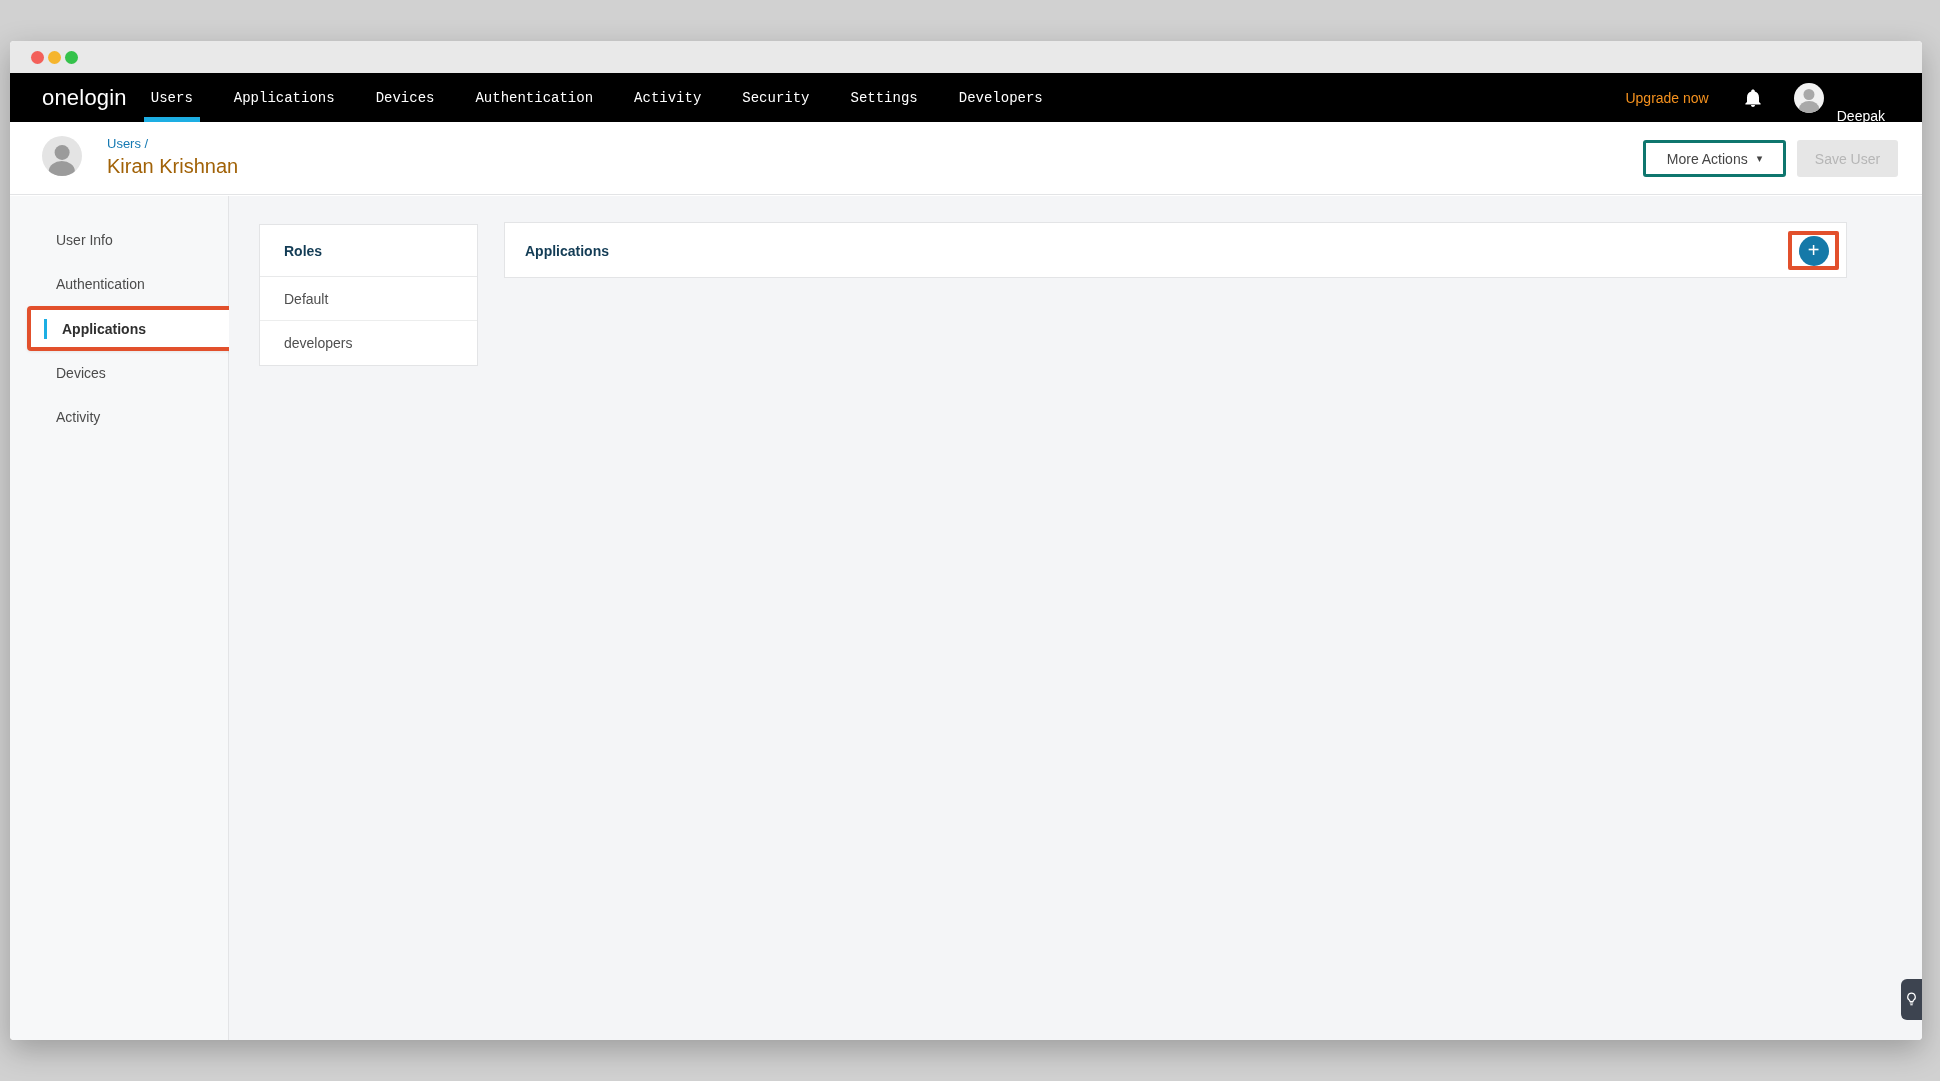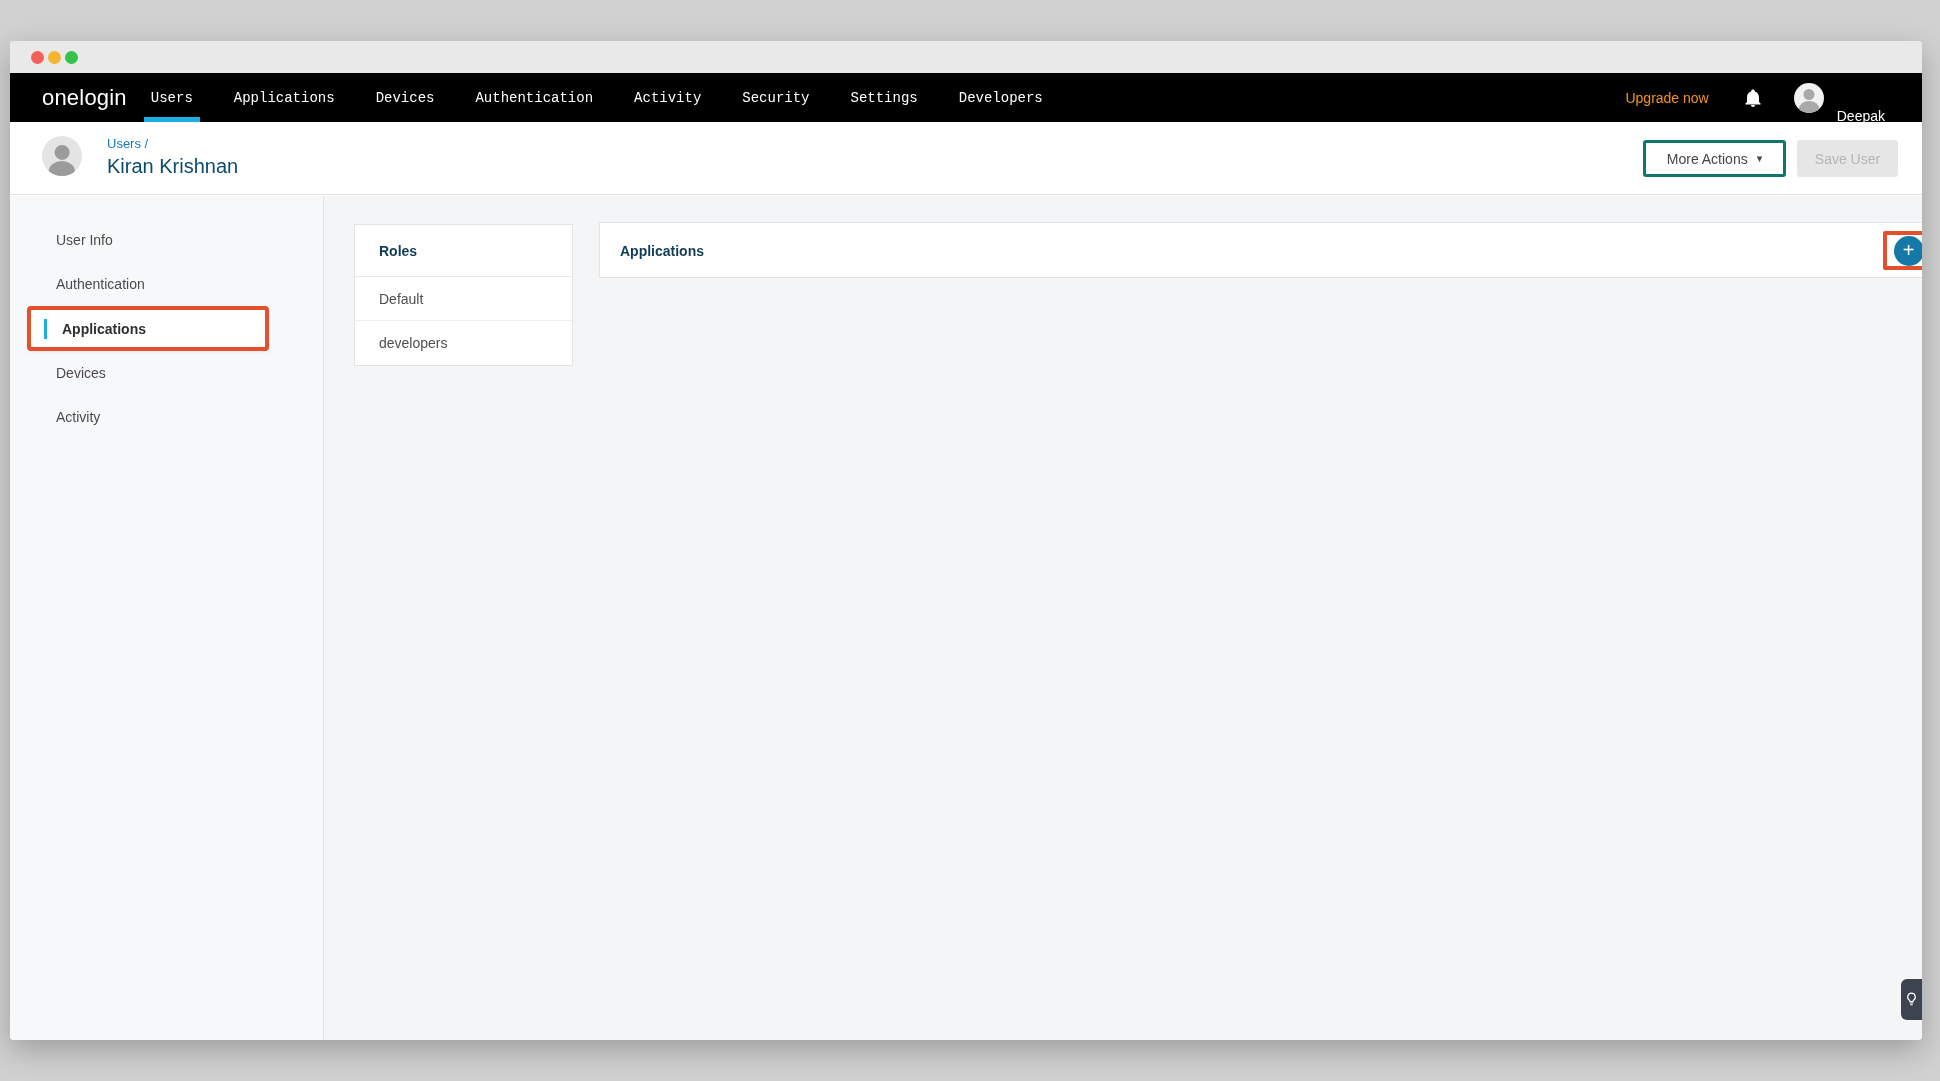--- a/index.html
+++ b/index.html
@@ -42,31 +42,31 @@
 
   
   .page-header { position:absolute; left:0; top:81px; width:100%; height:73px; background:#fff;
                  border-bottom:1px solid #e3e4e6;padding-left:42px; }
   .ph-avatar { position:absolute; left:32px; top:14px; width:40px; height:40px; border-radius:50%;
                background:#e4e4e4; overflow:hidden; }
   .ph-avatar .person::before { background:#9b9b9b; }
   .ph-avatar .person::after  { background:#9b9b9b; }
   .breadcrumb { position:absolute; left:97px; top:14px; font-size:13px; color:#1579b2;
                 font-weight:500; cursor:pointer; }
-  .page-title { position:absolute; left:97px; top:33px; font-size:20px; color:#0c4a6e; }
+  .page-title { position:absolute; left:97px; top:33px; font-size:20px; color:#a16207; }
   .btn-more { position:absolute; left:1633px; top:18px; width:143px; height:37px; background:#fff;
               border:3px solid #0f766e; border-radius:3px; font-size:14px; color:#454545;
               display:flex; align-items:center; justify-content:center; gap:9px; cursor:pointer; }
   .caret { font-size:11px; color:#454545; line-height:1; }
   .btn-save { position:absolute; left:1787px; top:18px; width:101px; height:37px; background:#e6e6e6;
               border:none; border-radius:3px; font-size:14px; color:#b6b6b6; }
 
   
   .body-row { position:absolute; left:0; top:155px; width:100%; height:844px; display:flex; }
-  .sidebar { width:314px; height:100%; background:#f7f8f9; border-right:1px solid #e3e4e6;
+  .sidebar { width:219px; height:100%; background:#f7f8f9; border-right:1px solid #e3e4e6;
              padding-top:22px; flex:none; }
   .side-item { height:44px; display:flex; align-items:center; padding-left:46px;
                font-size:14px; color:#4b4b4b; cursor:pointer; }
   .side-item-active-wrap { height:45px; width:242px; margin:0 0 0 17px; background:#fff;
                border:4px solid #e2502c; border-radius:4px; display:flex; align-items:center;
                cursor:pointer; box-shadow:0 1px 3px rgba(0,0,0,.08); }
   .accent-bar { width:3px; height:20px; background:#1daee3; margin-left:13px; flex:none; }
   .side-item-active-label { margin-left:15px; font-size:14px; font-weight:700; color:#2f2f2f; }
 
   .main { flex:1; background:#f4f5f7; position:relative; }

